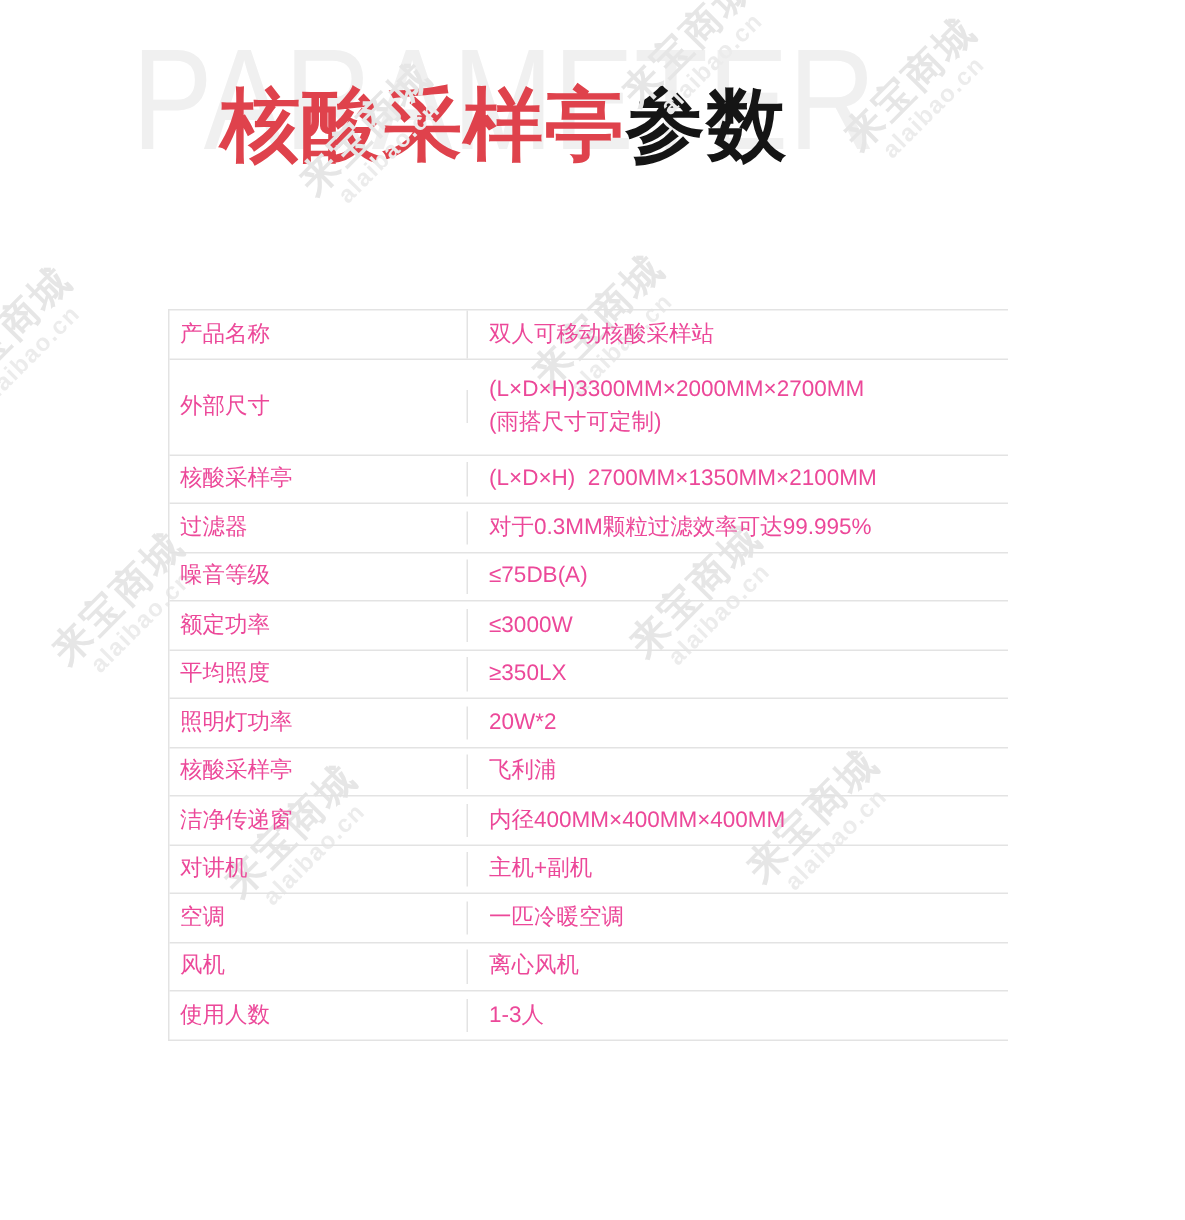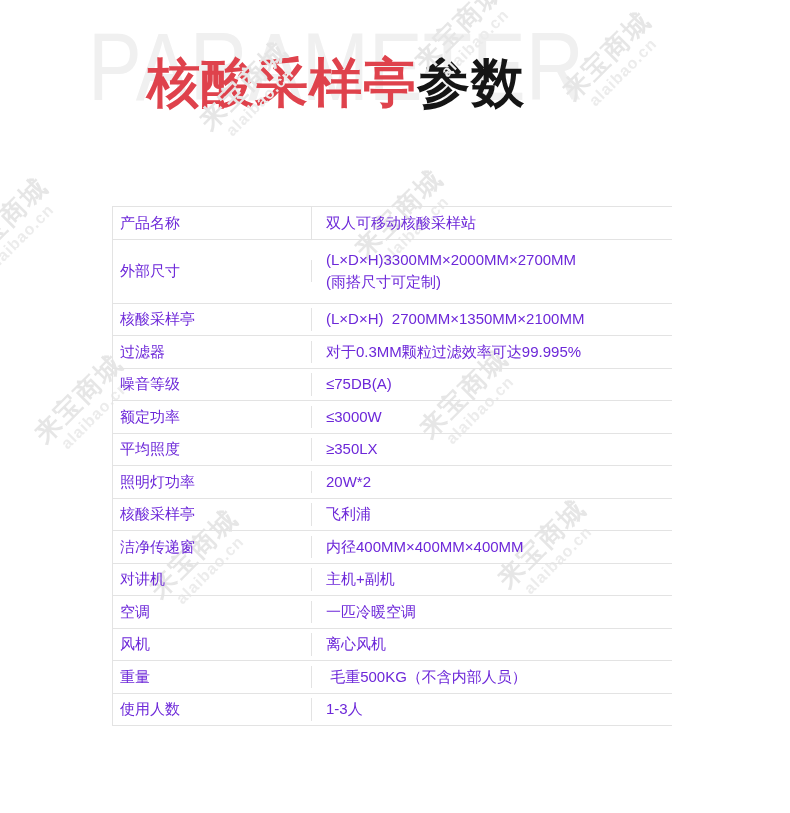--- a/index.html
+++ b/index.html
@@ -29,21 +29,21 @@
   .wm .l1{font-size:26px;font-weight:700;color:#e6e6e6;letter-spacing:2px;white-space:nowrap;}
   .wm .l2{font-size:16px;font-weight:700;color:#ececec;letter-spacing:1px;white-space:nowrap;}
   
   #spec-table{
     position:absolute;left:112px;top:206px;width:566px;
     border:1px solid #e3e3e3;background:transparent;
   }
   .row{display:flex;height:31.5px;}
   .row.double{height:63px;}
   .row + .row{border-top:1px solid #e3e3e3;align-items:center;}
-  .cell{display:flex;align-items:center;color:#6d28d9;font-size:15px;line-height:1.5;}
+  .cell{display:flex;align-items:center;color:#ec4899;font-size:15px;line-height:1.5;}
   .cell.label{width:191px;padding-left:7px;border-right:1px solid #e3e3e3;flex-shrink:0;}
   .cell.value{flex:1;padding-left:14px;padding-right:4px;white-space:pre-wrap;}
 </style>
 </head>
 <body>
 
 <div id="page">
   <div id="ghost">PARAMETER</div>
 
   <div id="title"><span class="red">核酸采样亭</span><span>参数</span></div>
@@ -143,21 +143,17 @@
       </div>
       <div class="row">
         <div class="cell label">空调</div>
         <div class="cell value">一匹冷暖空调</div>
       </div>
       <div class="row">
         <div class="cell label">风机</div>
         <div class="cell value">离心风机</div>
       </div>
       <div class="row">
-        <div class="cell label">重量</div>
-        <div class="cell value"> 毛重500KG（不含内部人员）</div>
-      </div>
-      <div class="row">
         <div class="cell label">使用人数</div>
         <div class="cell value">1-3人</div>
       </div>
     </div>
 </div>
 
 </body></html>

